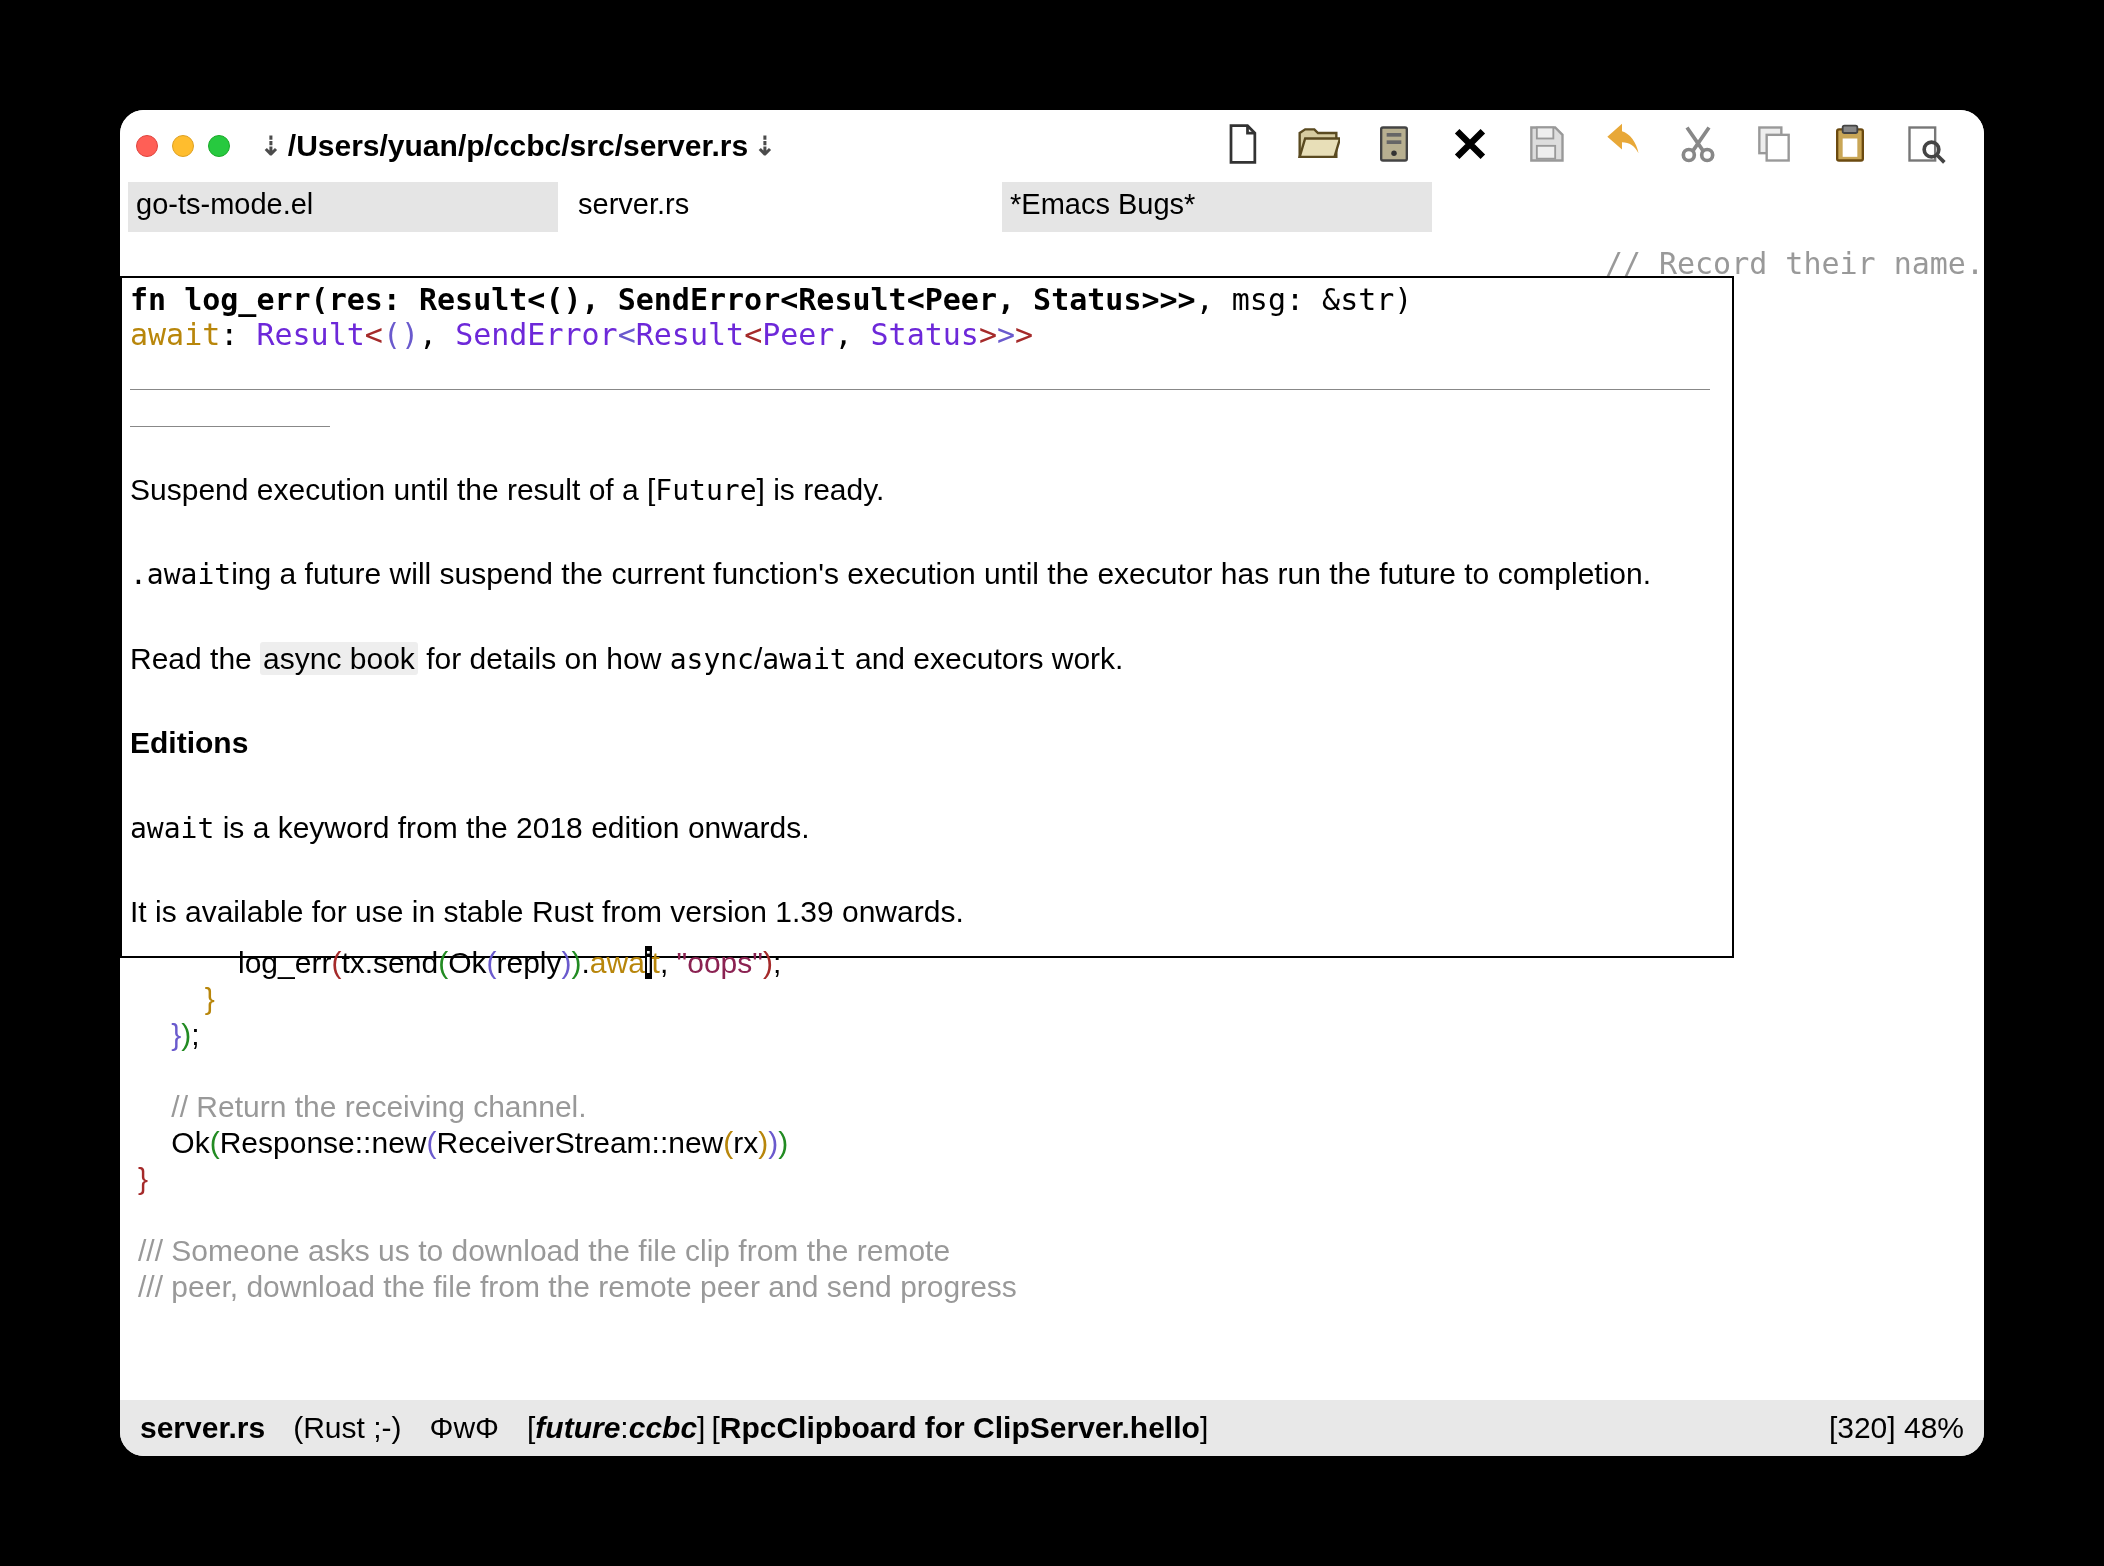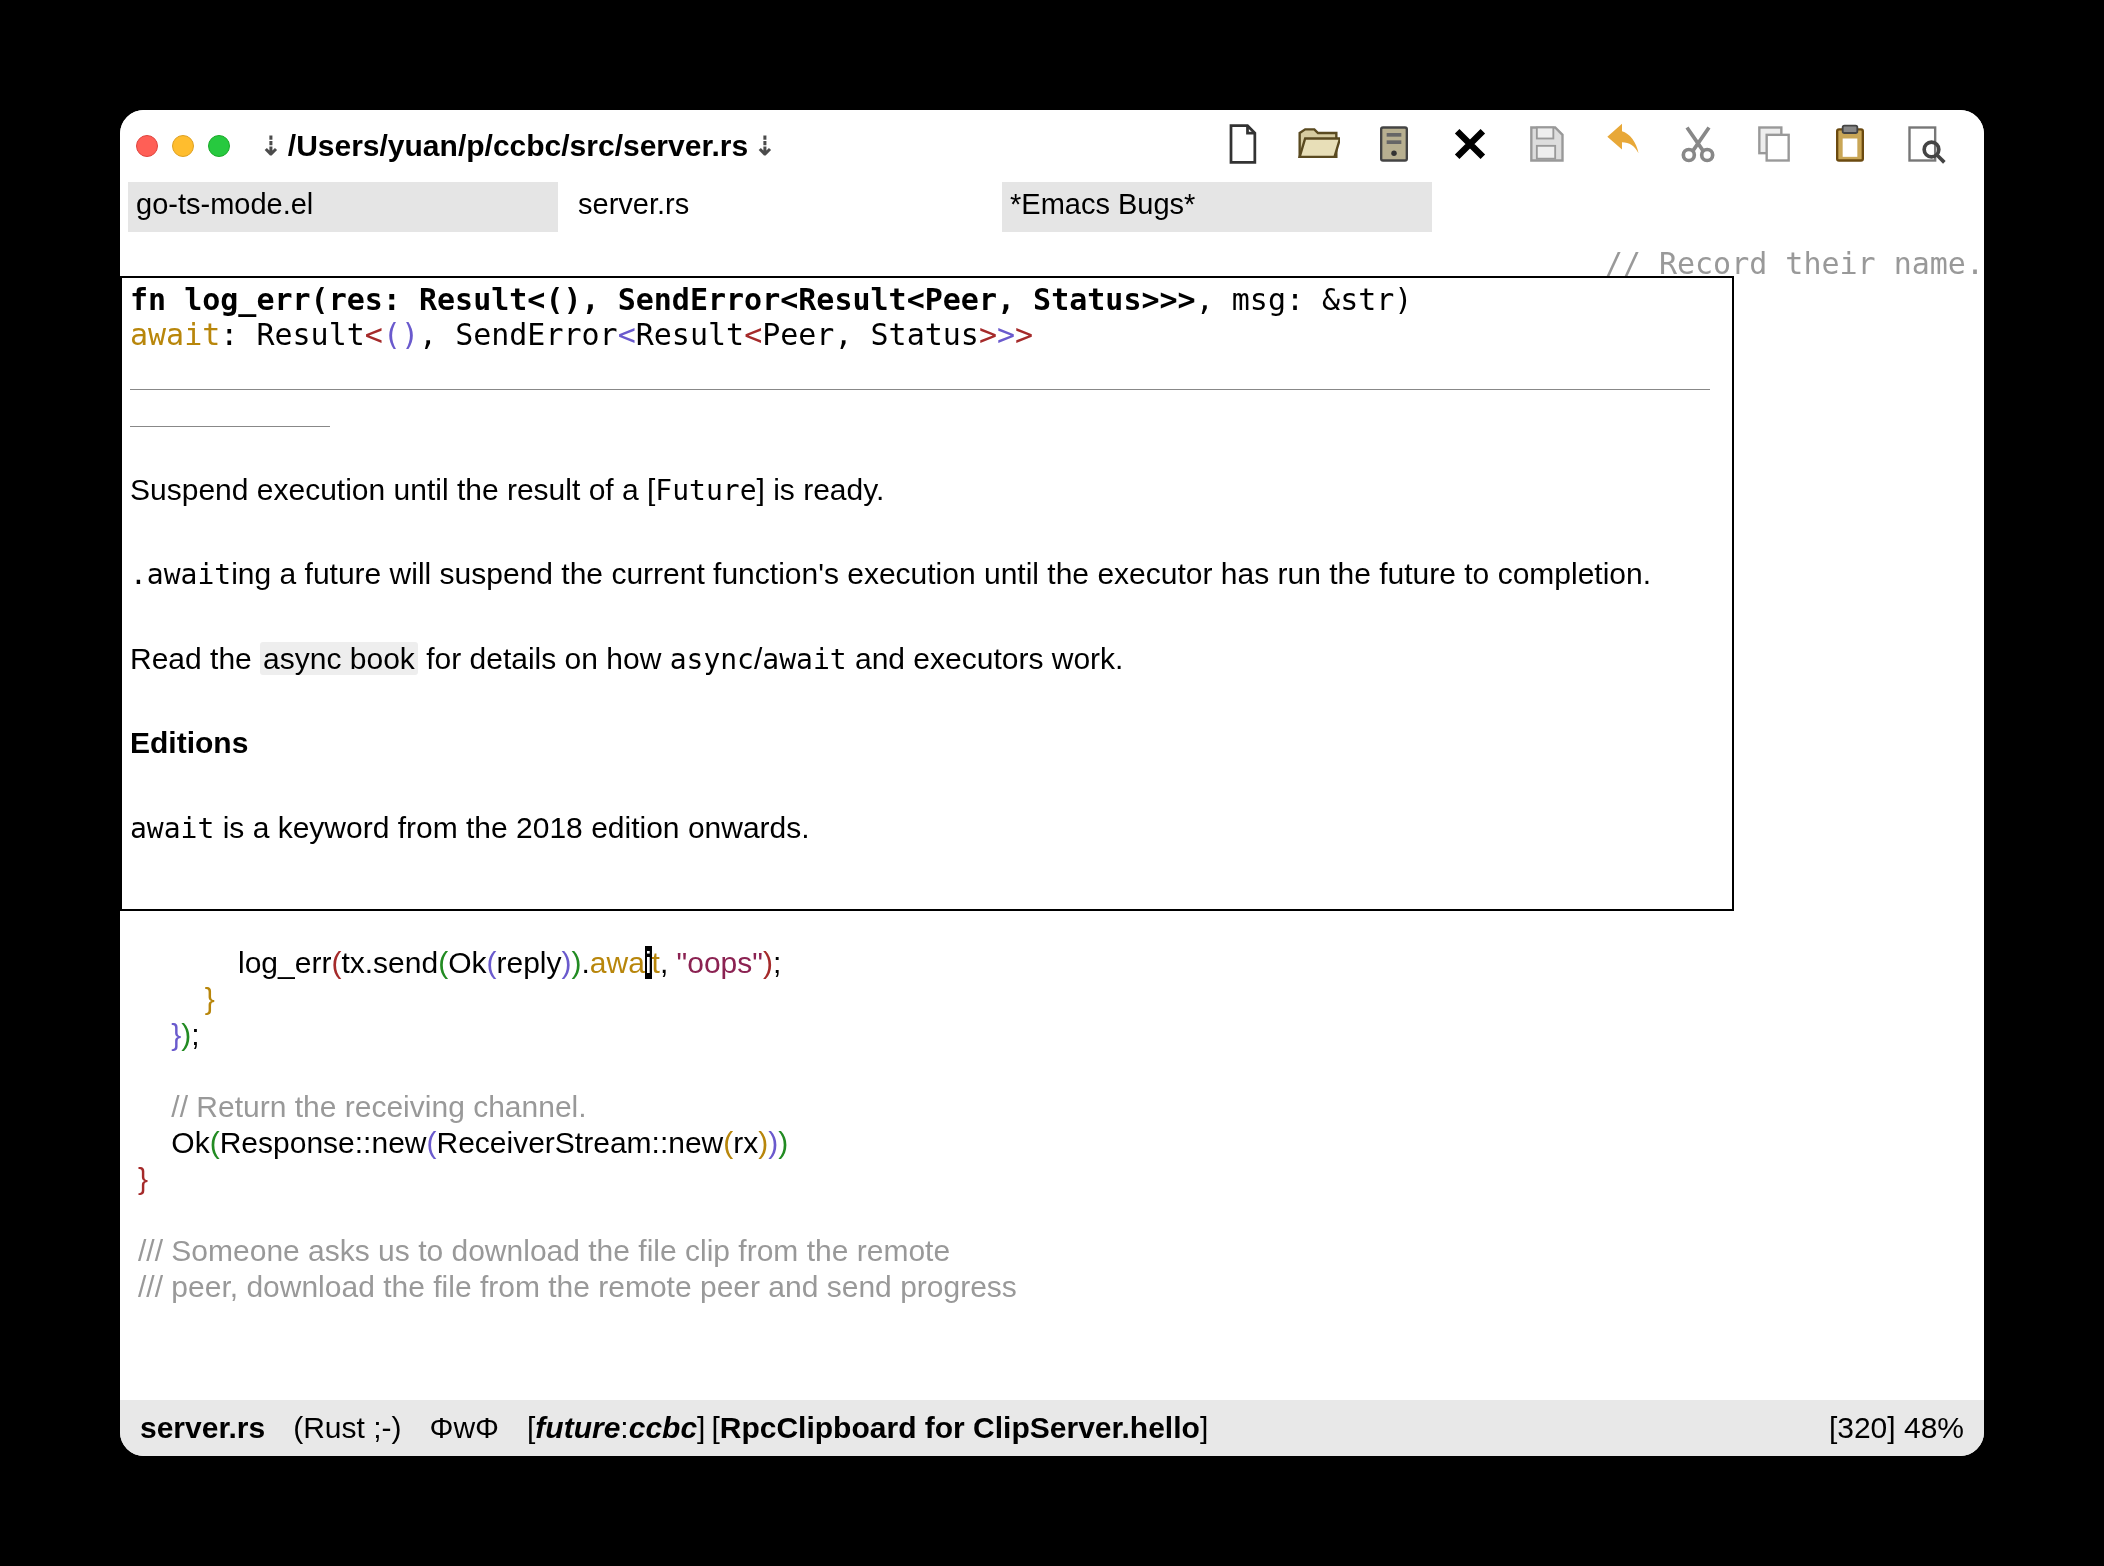--- a/index.html
+++ b/index.html
@@ -93,21 +93,21 @@
     border: 2px solid #000;
     background: #fff;
     padding: 4px 8px 20px 8px;
   }
   .sig-line1 { font-weight: 700; }
   .sig-line1 .thin { font-weight: 400; }
   .sig-line2 {
     font-family: "Menlo", monospace;
   }
   .kw-await { color: #b8860b; }
-  .ty { color: #000000; text-align: right; }
+  .ty { color: #6d28d9; text-align: right; }
   .br-l1 { color: #a52a2a; }
   .br-l2 { color: #6a5acd; }
   .hr-full {
     height: 1px;
     background: #888;
     margin-top: 36px;
     width: 1580px;
   }
   .hr-short {
     height: 1px;
@@ -271,20 +271,21 @@
         <p>
           <span class="mono">.</span><span class="mono">await</span><span>ing a future will suspend the current function's execution until the executor has run the future to completion.</span>
         </p>
         <p>
           <span>Read the </span><span class="link-like">async book</span><span> for details on how </span><span class="mono">async</span><span>/</span><span class="mono">await</span><span> and executors work.</span>
         </p>
         <h4>Editions</h4>
         <p>
           <span class="mono">await</span><span> is a keyword from the 2018 edition onwards.</span>
         </p>
+        <p class="tight">It is available for use in stable Rust from version 1.39 onwards.</p>
       </div>
     </div>
 
     <div class="code-below"><span>            log_err</span><span class="pn1">(</span><span>tx.send</span><span class="pn2">(</span><span>Ok</span><span class="pn3">(</span><span>reply</span><span class="pn3">)</span><span class="pn2">)</span><span>.</span><span class="kw">awa</span><span class="cursor">i</span><span class="kw">t</span><span>, </span><span class="str">"oops"</span><span class="pn1">)</span><span>;</span>
 <span class="pn4">        }</span>
 <span class="pn3">    }</span><span class="pn2">)</span><span>;</span>
 
 <span class="cmt">    // Return the receiving channel.</span>
 <span>    Ok</span><span class="pn2">(</span><span>Response::new</span><span class="pn3">(</span><span>ReceiverStream::new</span><span class="pn4">(</span><span>rx</span><span class="pn4">)</span><span class="pn3">)</span><span class="pn2">)</span>
 <span class="pn1">}</span>

